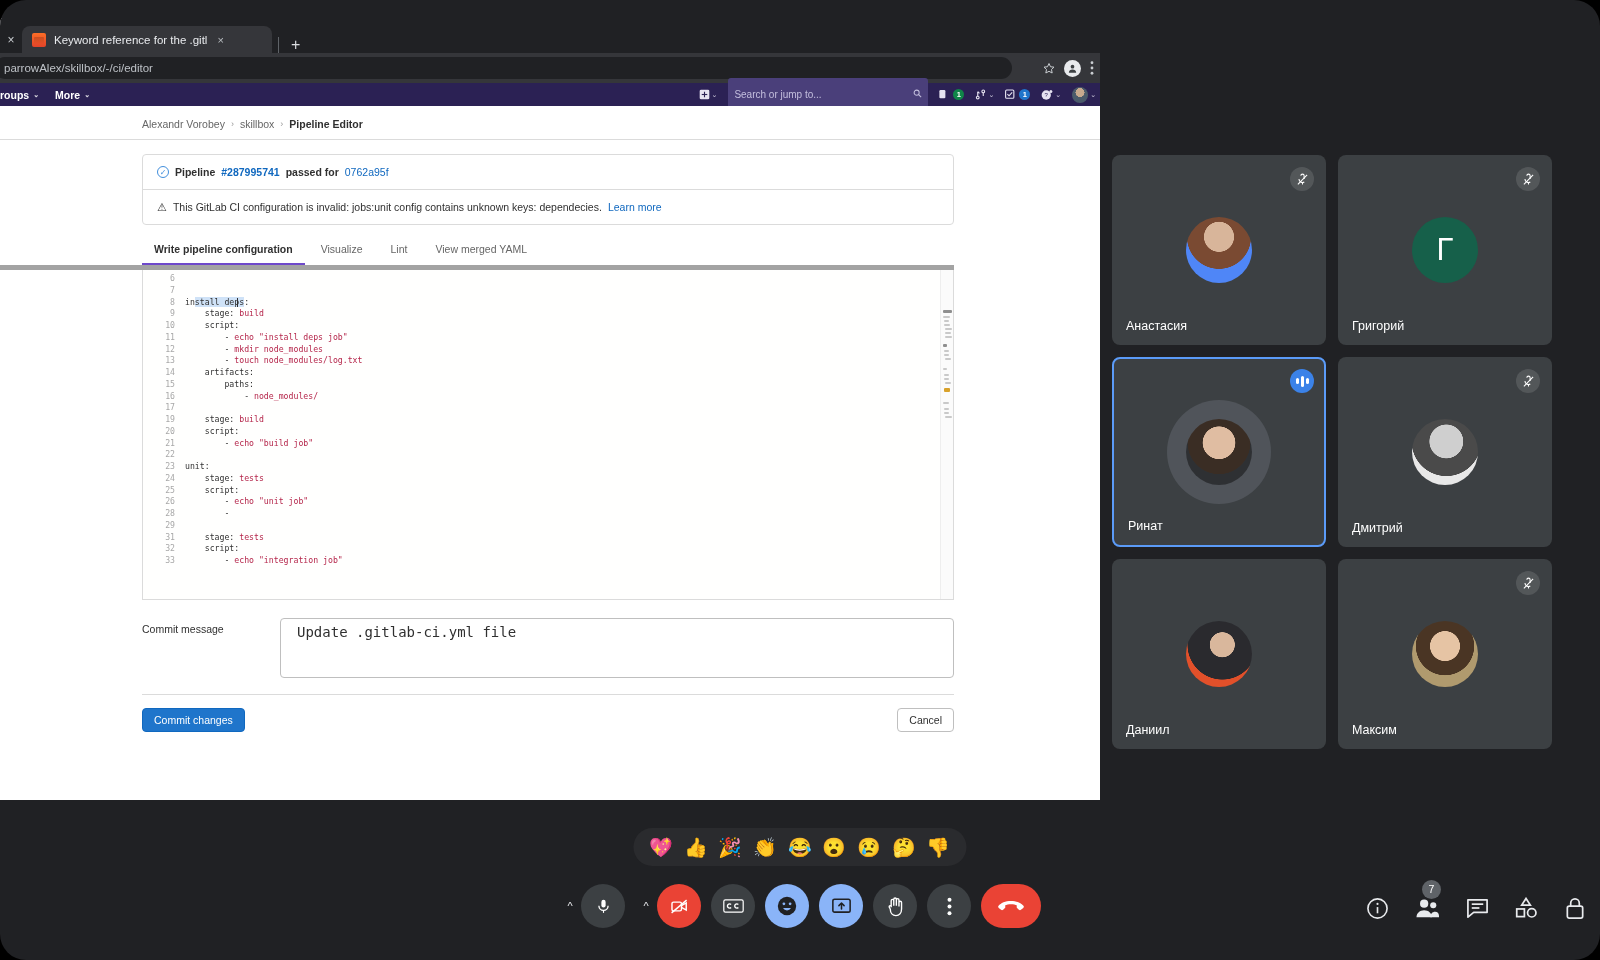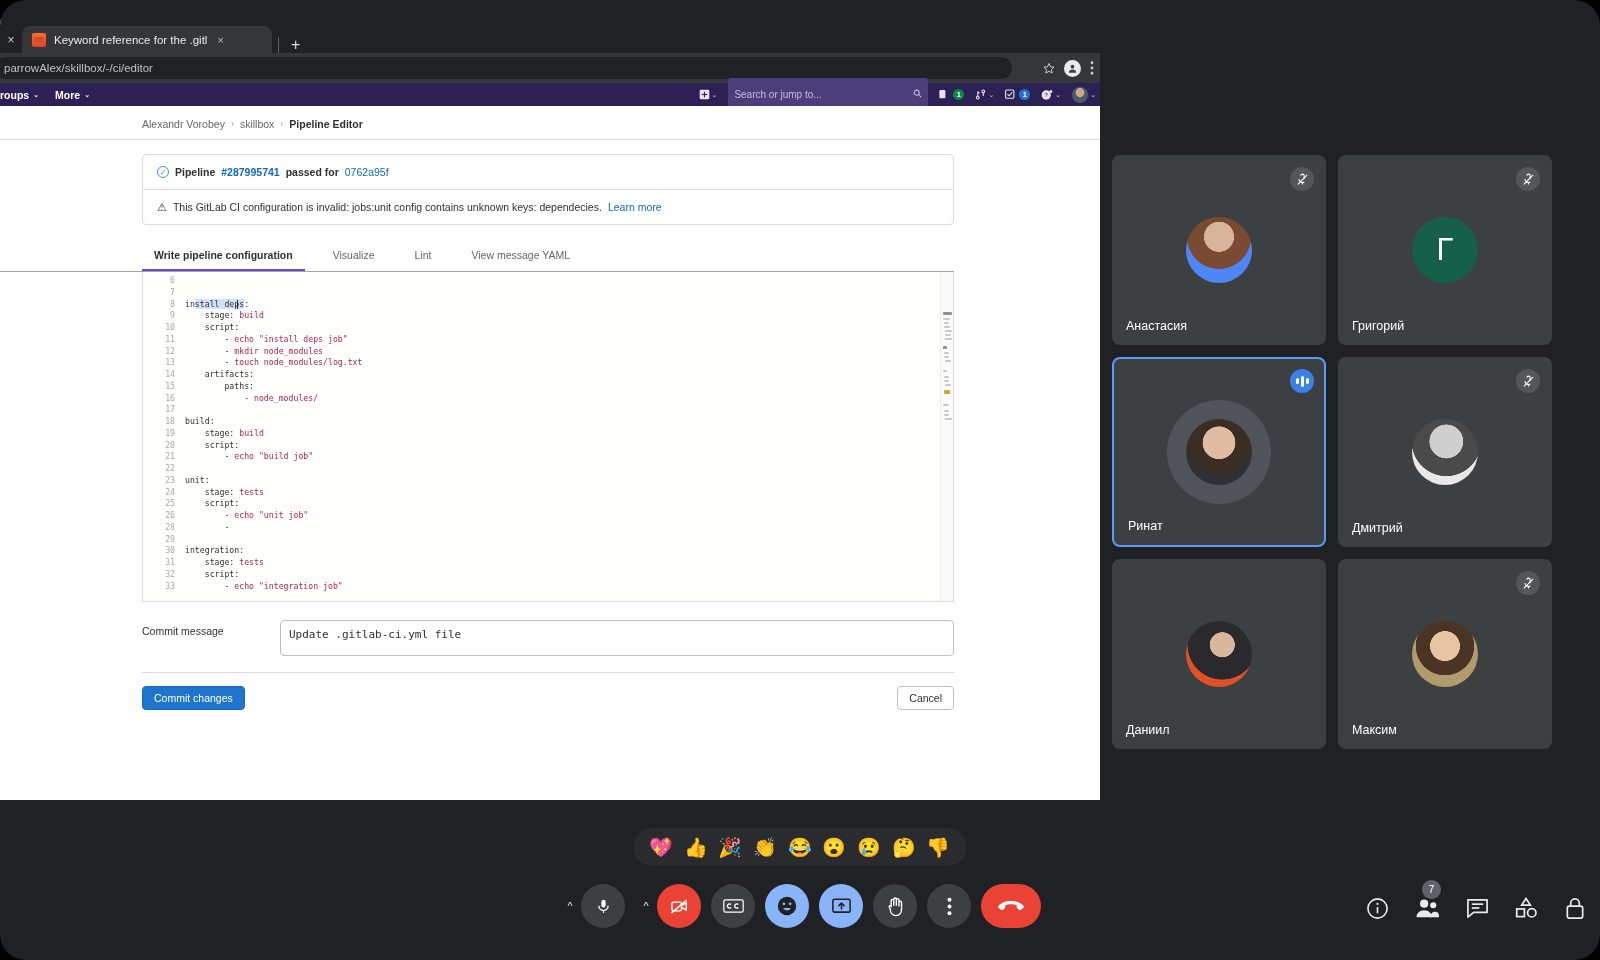--- a/index.html
+++ b/index.html
@@ -135,22 +135,22 @@
   .a-link { color: #1068bf; }
   .a-bold { font-weight: bold; }
   .ico-check {
     width: 12px; height: 12px; border-radius: 50%; border: 1.3px solid #428fdc;
     color: #428fdc; font-size: 8px; display: flex; align-items: center;
     justify-content: center; flex: 0 0 auto;
   }
   .ico-warn { color: #303030; font-size: 11px; line-height: 1; }
 
   .ed-tabs {
-    display: flex; gap: 16px; padding: 0 0 0 142px; margin-top: 18px;
-    border-bottom: 1px solid #a3a3a3; margin-right: 146px;
+    display: flex; gap: 4px; padding: 0 0 0 142px; margin-top: 12px;
+    border-bottom: 5px solid #a3a3a3; margin-right: 146px;
   }
   .ed-tab {
     font-size: 10.5px; color: #666; padding: 6px 12px 8px 12px;
     border-bottom: 2px solid transparent; white-space: nowrap;
   }
   .ed-tab.active { color: #303030; font-weight: bold; border-bottom-color: #6e49cb; }
 
   .editor-wrap {
     margin: 0 146px 0 142px; border: 1px solid #dbdbdb; border-top: none;
     height: 330px; background: #fffffe; position: relative; overflow: hidden;
@@ -185,23 +185,23 @@
   .mm-line { position: absolute; background: #c9c9c9; height: 2px; border-radius: 1px; }
   .mm-accent { background: #d9a22b; }
   .mm-dark { background: #8f8f8f; }
 
   .form-row { display: flex; padding: 0 146px 0 142px; margin-top: 18px; }
   .form-label {
     width: 138px; font-size: 10.5px; color: #303030; padding-top: 5px;
     flex: 0 0 auto;
   }
   .ta-commit {
-    flex: 1 1 auto; height: 36px; border: 1px solid #bfbfbf; border-radius: 4px;
-    font-family: "DejaVu Sans Mono", monospace; font-size: 11px; color: #303030;
-    padding: 7px 8px; resize: none; background: #fff; line-height: 13px;
+    flex: 1 1 auto; height: 60px; border: 1px solid #bfbfbf; border-radius: 4px;
+    font-family: "DejaVu Sans Mono", monospace; font-size: 14px; color: #303030;
+    padding: 7px 16px; resize: none; background: #fff; line-height: 13px;
   }
   .in-branch {
     flex: 1 1 auto; height: 20px; border: 1px solid #bfbfbf; border-radius: 4px;
     font-family: "DejaVu Sans Mono", monospace; font-size: 9px; color: #303030;
     padding: 0 8px; background: #fff;
   }
   .form-actions {
     margin: 16px 146px 0 142px; border-top: 1px solid #dbdbdb;
     padding-top: 13px; display: flex; justify-content: space-between;
     align-items: flex-end;
@@ -434,49 +434,47 @@
             <span>This GitLab CI configuration is invalid: jobs:unit config contains unknown keys: dependecies. </span>
             <span class="a-link">Learn more</span>
           </div>
         </div>
       </div>
 
       <div class="ed-tabs">
         <div class="ed-tab active">Write pipeline configuration</div>
         <div class="ed-tab">Visualize</div>
         <div class="ed-tab">Lint</div>
-        <div class="ed-tab">View message YAML</div>
+        <div class="ed-tab">View merged YAML</div>
       </div>
 
       <div class="editor-wrap">
         <div class="code-area" id="code-area">
             <div class="code-line"><span class="ln">6</span><span class="ct"></span></div>
             <div class="code-line"><span class="ln">7</span><span class="ct"></span></div>
             <div class="code-line"><span class="ln">8</span><span class="ct"><span class="tk-key">in</span><span class="tk-key hl">stall deps</span><span class="tk-key">:</span><span class="caret-bar" style="left: 52px; top: 1px;"></span></span></div>
             <div class="code-line"><span class="ln">9</span><span class="ct"><span class="tk-key">    stage: </span><span class="tk-val">build</span></span></div>
             <div class="code-line"><span class="ln">10</span><span class="ct"><span class="tk-key">    script:</span></span></div>
             <div class="code-line"><span class="ln">11</span><span class="ct"><span class="tk-key">        - </span><span class="tk-str">echo "install deps job"</span></span></div>
             <div class="code-line"><span class="ln">12</span><span class="ct"><span class="tk-key">        - </span><span class="tk-str">mkdir node_modules</span></span></div>
             <div class="code-line"><span class="ln">13</span><span class="ct"><span class="tk-key">        - </span><span class="tk-str">touch node_modules/log.txt</span></span></div>
             <div class="code-line"><span class="ln">14</span><span class="ct"><span class="tk-key">    artifacts:</span></span></div>
             <div class="code-line"><span class="ln">15</span><span class="ct"><span class="tk-key">        paths:</span></span></div>
             <div class="code-line"><span class="ln">16</span><span class="ct"><span class="tk-key">            - </span><span class="tk-str">node_modules/</span></span></div>
             <div class="code-line"><span class="ln">17</span><span class="ct"></span></div>
-            <div class="code-line"><span class="ln">18</span><span class="ct"><span class="tk-key">build:</span></span></div>
             <div class="code-line"><span class="ln">19</span><span class="ct"><span class="tk-key">    stage: </span><span class="tk-val">build</span></span></div>
             <div class="code-line"><span class="ln">20</span><span class="ct"><span class="tk-key">    script:</span></span></div>
             <div class="code-line"><span class="ln">21</span><span class="ct"><span class="tk-key">        - </span><span class="tk-str">echo "build job"</span></span></div>
             <div class="code-line"><span class="ln">22</span><span class="ct"></span></div>
             <div class="code-line"><span class="ln">23</span><span class="ct"><span class="tk-key">unit:</span></span></div>
             <div class="code-line"><span class="ln">24</span><span class="ct"><span class="tk-key">    stage: </span><span class="tk-val">tests</span></span></div>
             <div class="code-line"><span class="ln">25</span><span class="ct"><span class="tk-key">    script:</span></span></div>
             <div class="code-line"><span class="ln">26</span><span class="ct"><span class="tk-key">        - </span><span class="tk-str">echo "unit job"</span></span></div>
             <div class="code-line"><span class="ln">28</span><span class="ct"><span class="tk-key">        -</span></span></div>
             <div class="code-line"><span class="ln">29</span><span class="ct"></span></div>
-            <div class="code-line"><span class="ln">30</span><span class="ct"><span class="tk-key">integration:</span></span></div>
             <div class="code-line"><span class="ln">31</span><span class="ct"><span class="tk-key">    stage: </span><span class="tk-val">tests</span></span></div>
             <div class="code-line"><span class="ln">32</span><span class="ct"><span class="tk-key">    script:</span></span></div>
             <div class="code-line"><span class="ln">33</span><span class="ct"><span class="tk-key">        - </span><span class="tk-str">echo "integration job"</span></span></div>
           </div>
         <div class="editor-scroll"></div>
         <div class="minimap">
           <div class="mm-line mm-dark" style="left:2px;top:40px;width:9px;height:3px;"></div>
           <div class="mm-line" style="left:2px;top:46px;width:7px;"></div>
           <div class="mm-line" style="left:3px;top:50px;width:5px;"></div>
           <div class="mm-line" style="left:3px;top:54px;width:6px;"></div>

